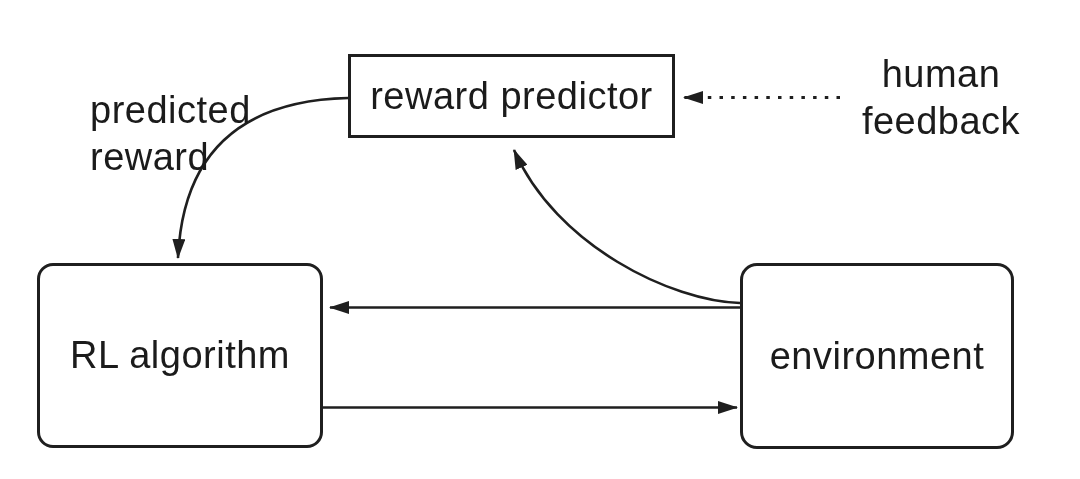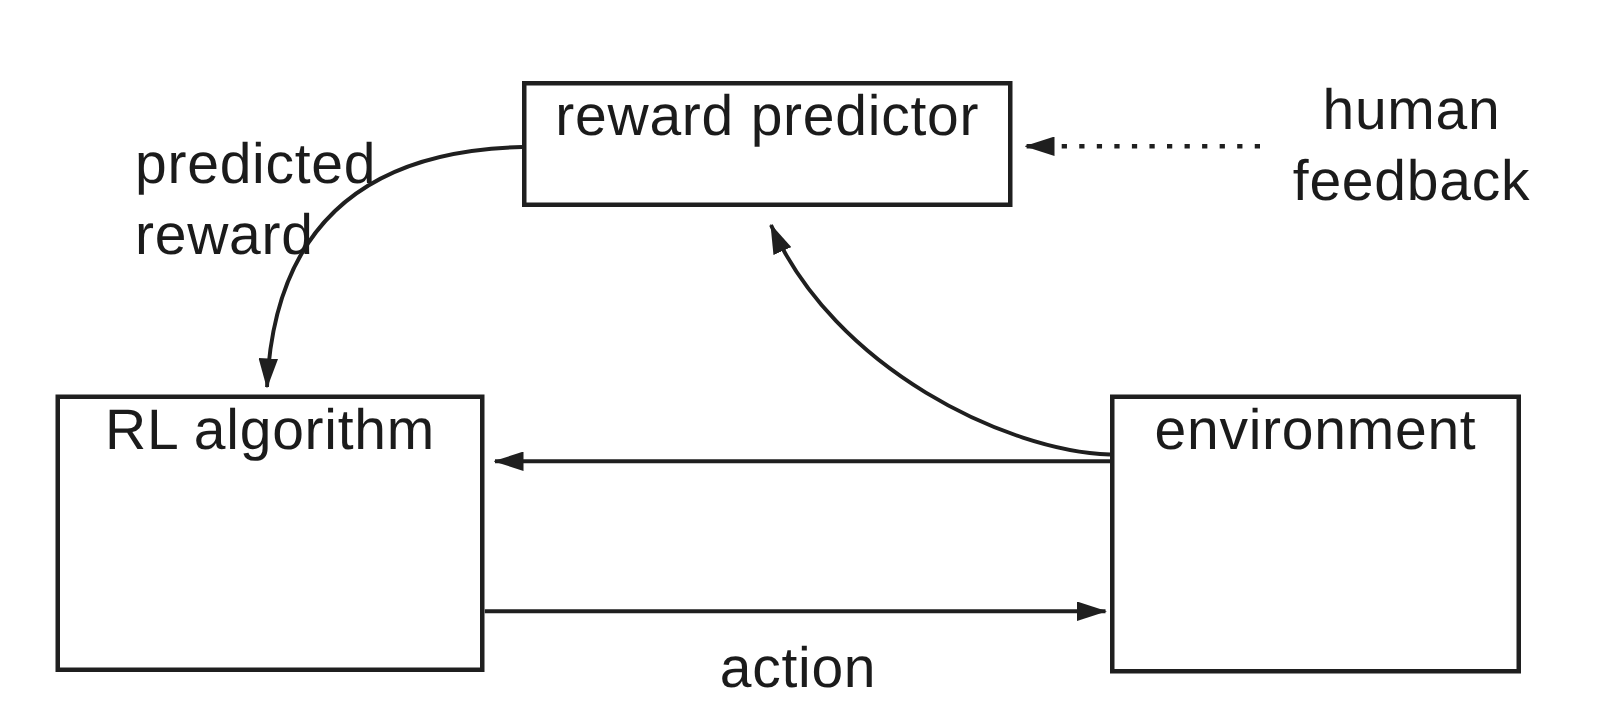--- a/index.html
+++ b/index.html
@@ -15,29 +15,29 @@
     position: absolute;
     left: 0; top: 0;
     width: 1080px; height: 479px;
   }
   .node {
     position: absolute;
     box-sizing: border-box;
     border: 3px solid #1f1f1f;
     background: #ffffff;
     display: flex;
-    align-items: flex-start;
+    align-items: center;
     justify-content: center;
     font-size: 38px;
     color: #1b1b1b;
     letter-spacing: 0.5px;
   }
   #node-reward-predictor { left: 348px; top: 54px;  width: 327px; height: 84px;  }
-  #node-rl-algorithm     { left: 37px;  top: 263px; width: 286px; height: 185px; }
-  #node-environment      { left: 740px; top: 263px; width: 274px; height: 186px; }
+  #node-rl-algorithm     { left: 37px;  top: 263px; width: 286px; height: 185px; border-radius: 16px; }
+  #node-environment      { left: 740px; top: 263px; width: 274px; height: 186px; border-radius: 17px; }
   .lbl {
     position: absolute;
     font-size: 38px;
     line-height: 47px;
     color: #1b1b1b;
     white-space: pre-line;
     letter-spacing: 0.5px;
   }
   .lbl.centered { transform: translateX(-50%); text-align: center; }
   #label-predicted-reward { left: 90px;  top: 76px; margin-top: 11px; }
@@ -80,15 +80,14 @@
     <span>environment</span>
   </div>
 
   <div class="lbl" id="label-predicted-reward">predicted
 reward</div>
 
   <div class="lbl centered" id="label-human-feedback">human
 feedback</div>
 
 
-  <div class="lbl centered" id="label-action">action</div>
 
 </div>
 
 </body></html>

